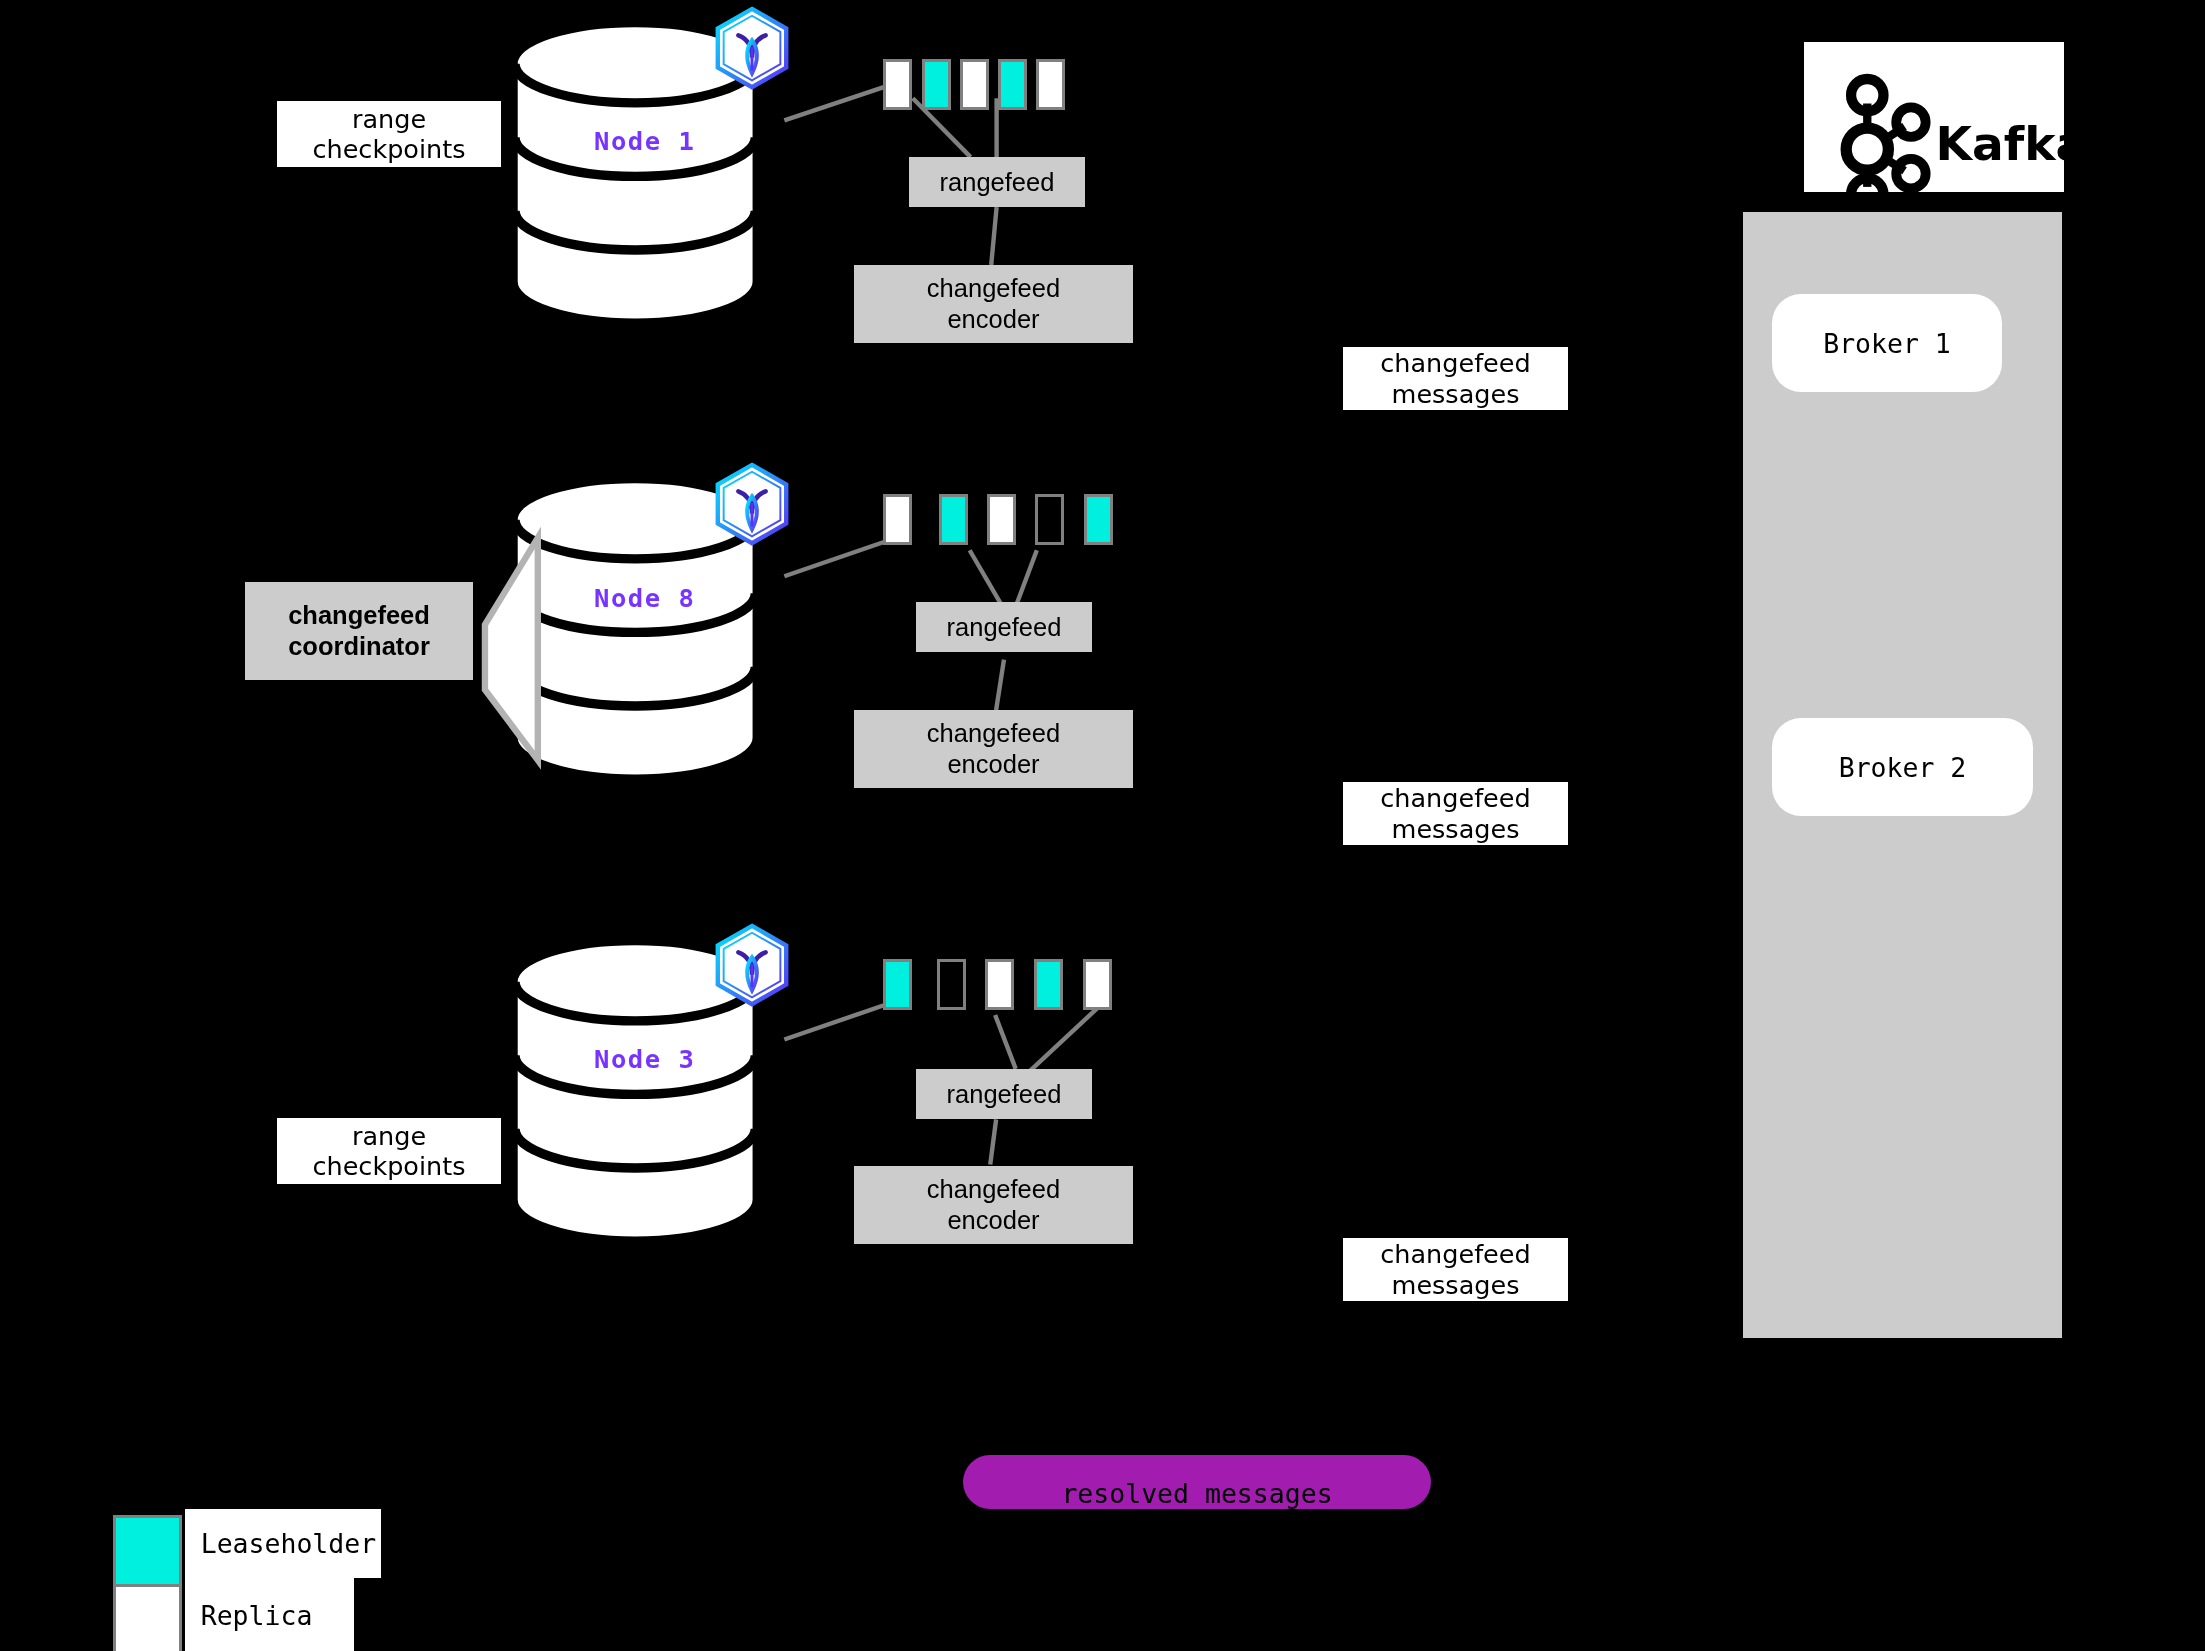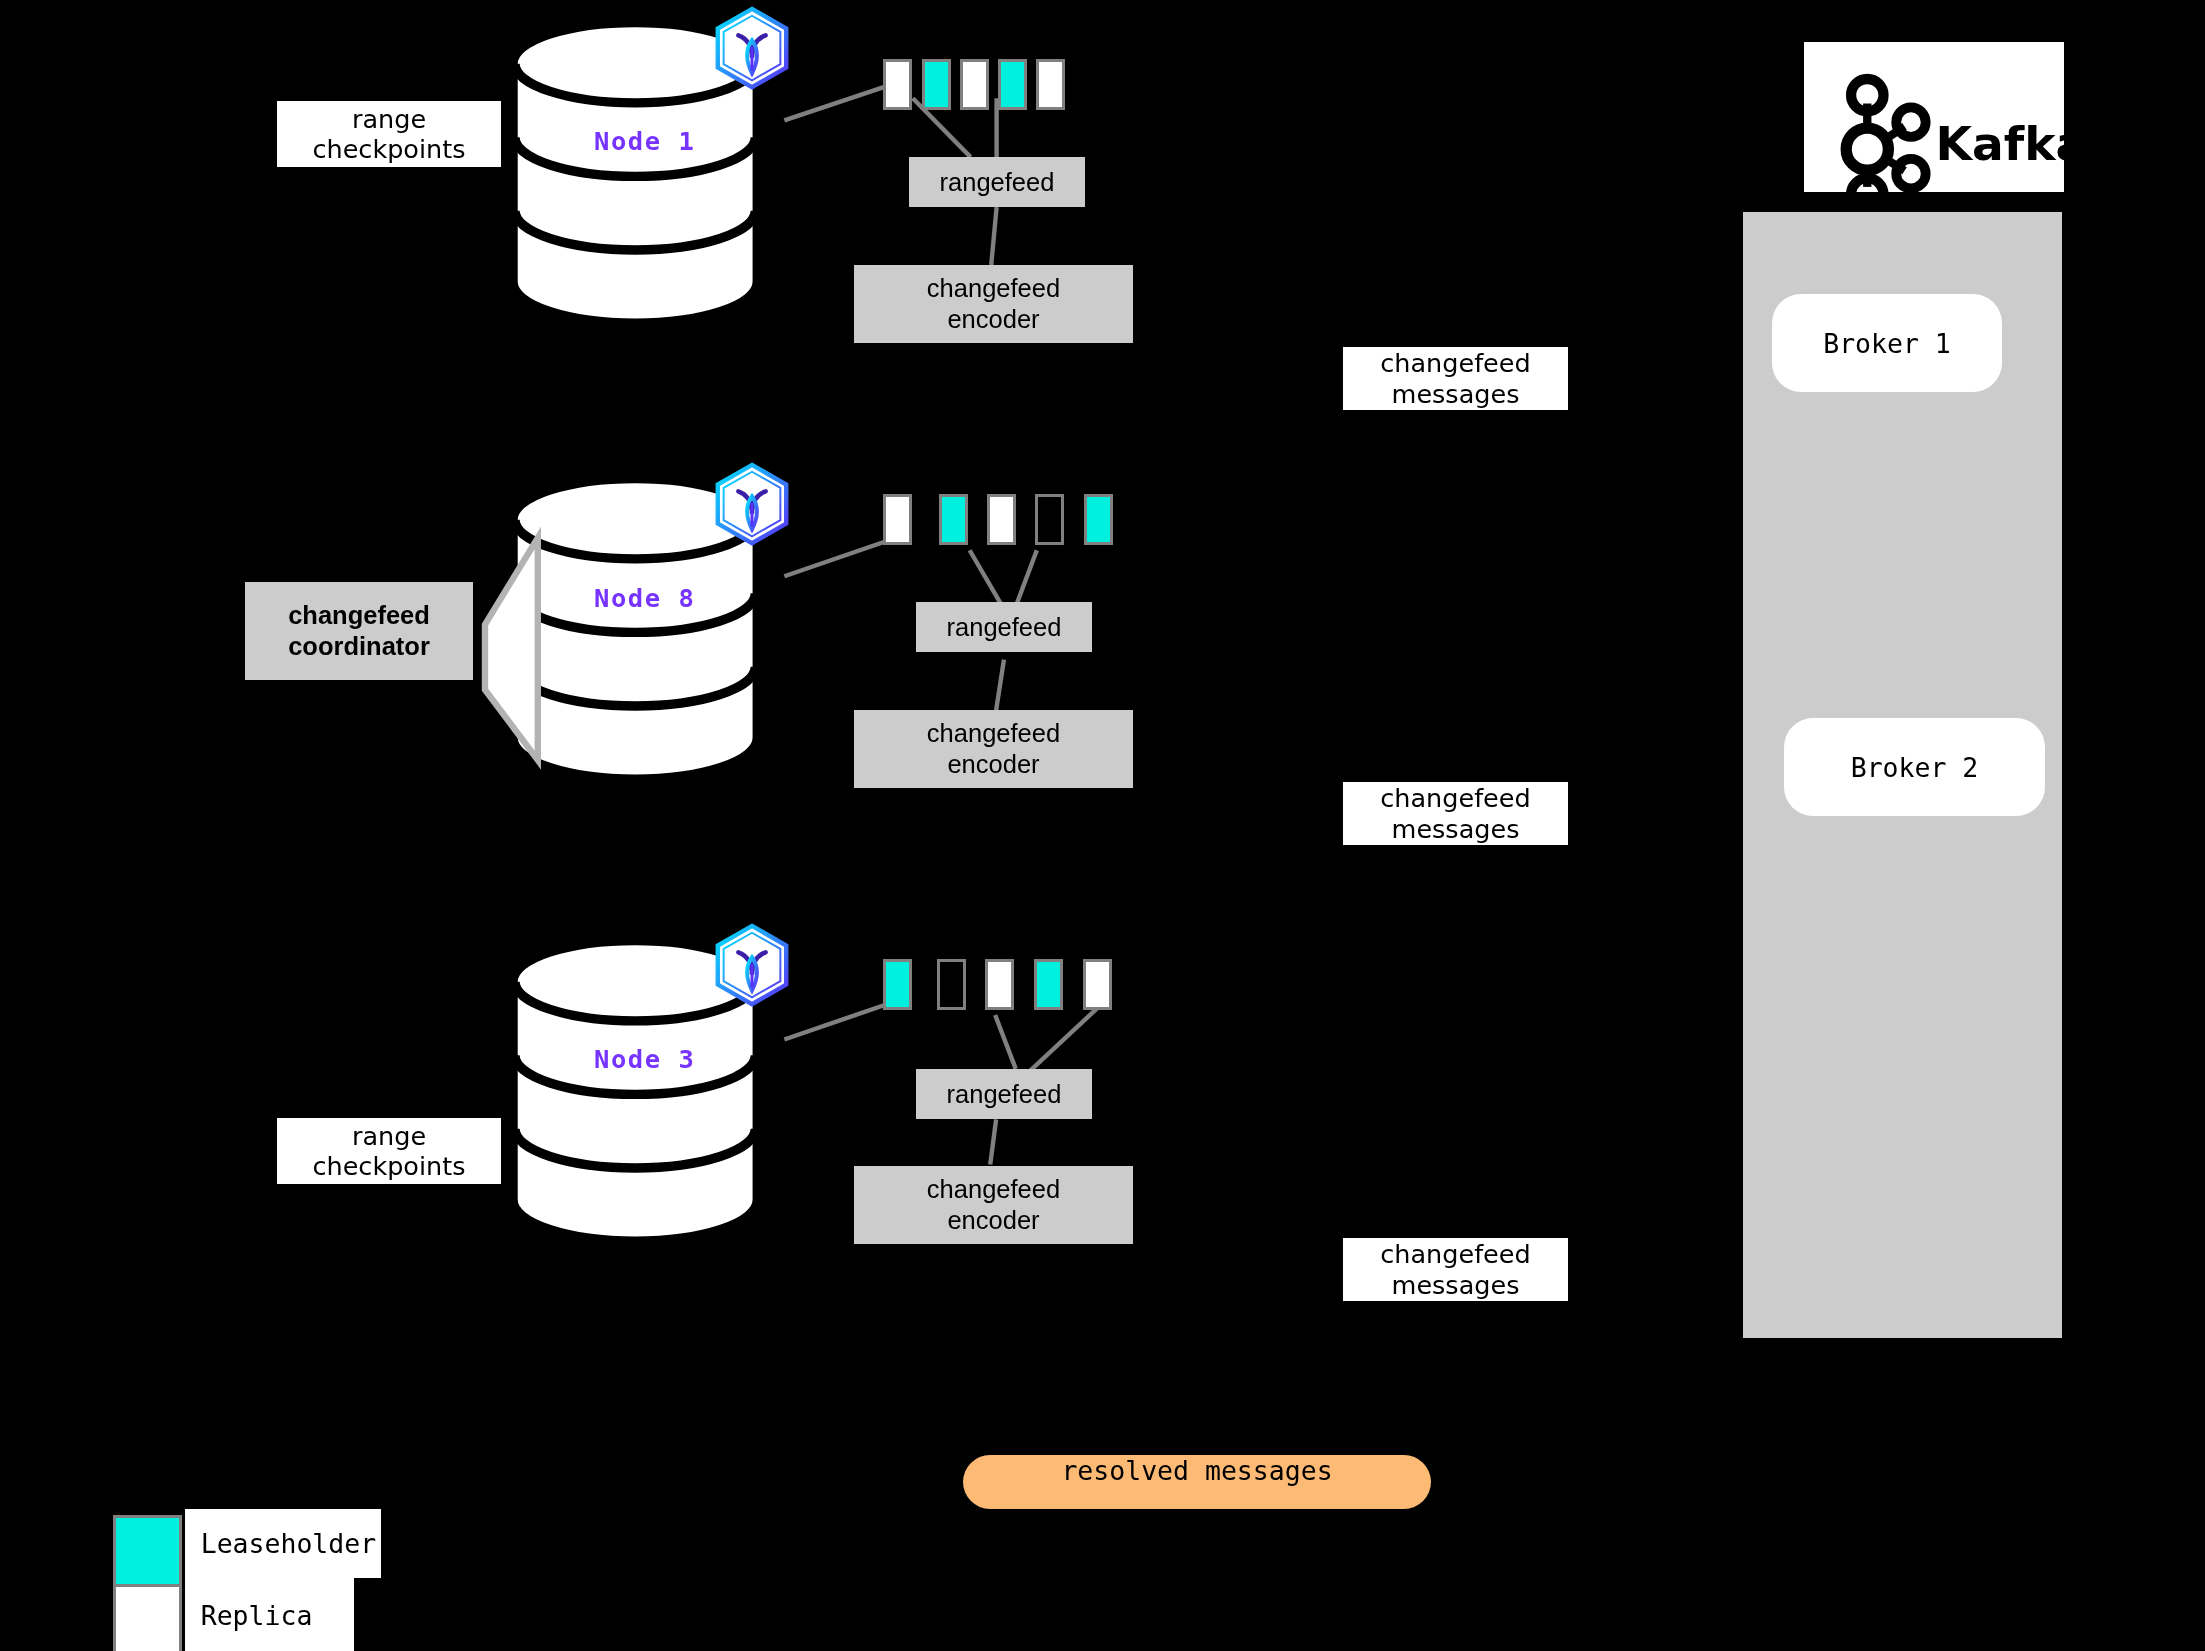--- a/index.html
+++ b/index.html
@@ -38,23 +38,23 @@
   .kpanel{position:absolute;background:#cccccc;}
   .klogo{position:absolute;background:#ffffff;}
   .broker{
     position:absolute;background:#ffffff;color:#000;border-radius:29px;
     font-family:"DejaVu Sans Mono",monospace;
     display:flex;align-items:center;justify-content:center;white-space:nowrap;
   }
 
   
   .pill{
-    position:absolute;background:#fdba74;color:#000;border-radius:490px;
-    font-family:"DejaVu Sans Mono",monospace;
-    display:flex;align-items:flex-start;justify-content:center;white-space:nowrap;
+    position:absolute;background:#a21caf;color:#000;border-radius:490px;
+    font-family:"DejaVu Sans Mono",monospace;
+    display:flex;align-items:flex-end;justify-content:center;white-space:nowrap;
   }
 
   
   .legend-sw{position:absolute;border:3.4px solid #808080;box-sizing:border-box;}
   .legend-txt{
     position:absolute;background:#ffffff;color:#000;
     font-family:"DejaVu Sans Mono",monospace;
     display:flex;align-items:center;white-space:nowrap;
   }
 
@@ -253,21 +253,21 @@
       <circle cx="218" cy="268" r="30" fill="none" stroke="#000" stroke-width="20"></circle>
       <text x="268" y="240" font-family="DejaVu Sans, sans-serif" font-size="96" font-weight="bold" fill="#000">Kafka</text>
     </svg>
   </div>
 
   <div class="kpanel" style="left:1743px;top:212px;width:319px;height:1126px;"></div>
 
   <div class="broker" style="left:1772px;top:294px;width:230px;height:98px;font-size:26.5px;">
     <span>Broker 1</span>
   </div>
-  <div class="broker" style="left:1772px;top:718px;width:261px;height:98px;font-size:26.5px;margin-left:12px;">
+  <div class="broker" style="left:1772px;top:718px;width:261px;height:98px;font-size:26.5px;">
     <span>Broker 2</span>
   </div>
 
   <div class="pill" style="left:963px;top:1455px;width:468px;height:54px;font-size:26.5px;">
     <span>resolved messages</span>
   </div>
 
   <div class="legend-sw" style="left:113px;top:1515px;width:69px;height:73px;background:#00f0e0;"></div>
   <div class="legend-sw" style="left:113px;top:1584px;width:69px;height:73px;background:#ffffff;"></div>
   <div class="legend-txt" style="left:185px;top:1509px;width:196px;height:69px;font-size:26.5px;padding-left:15.7px;box-sizing:border-box;">

